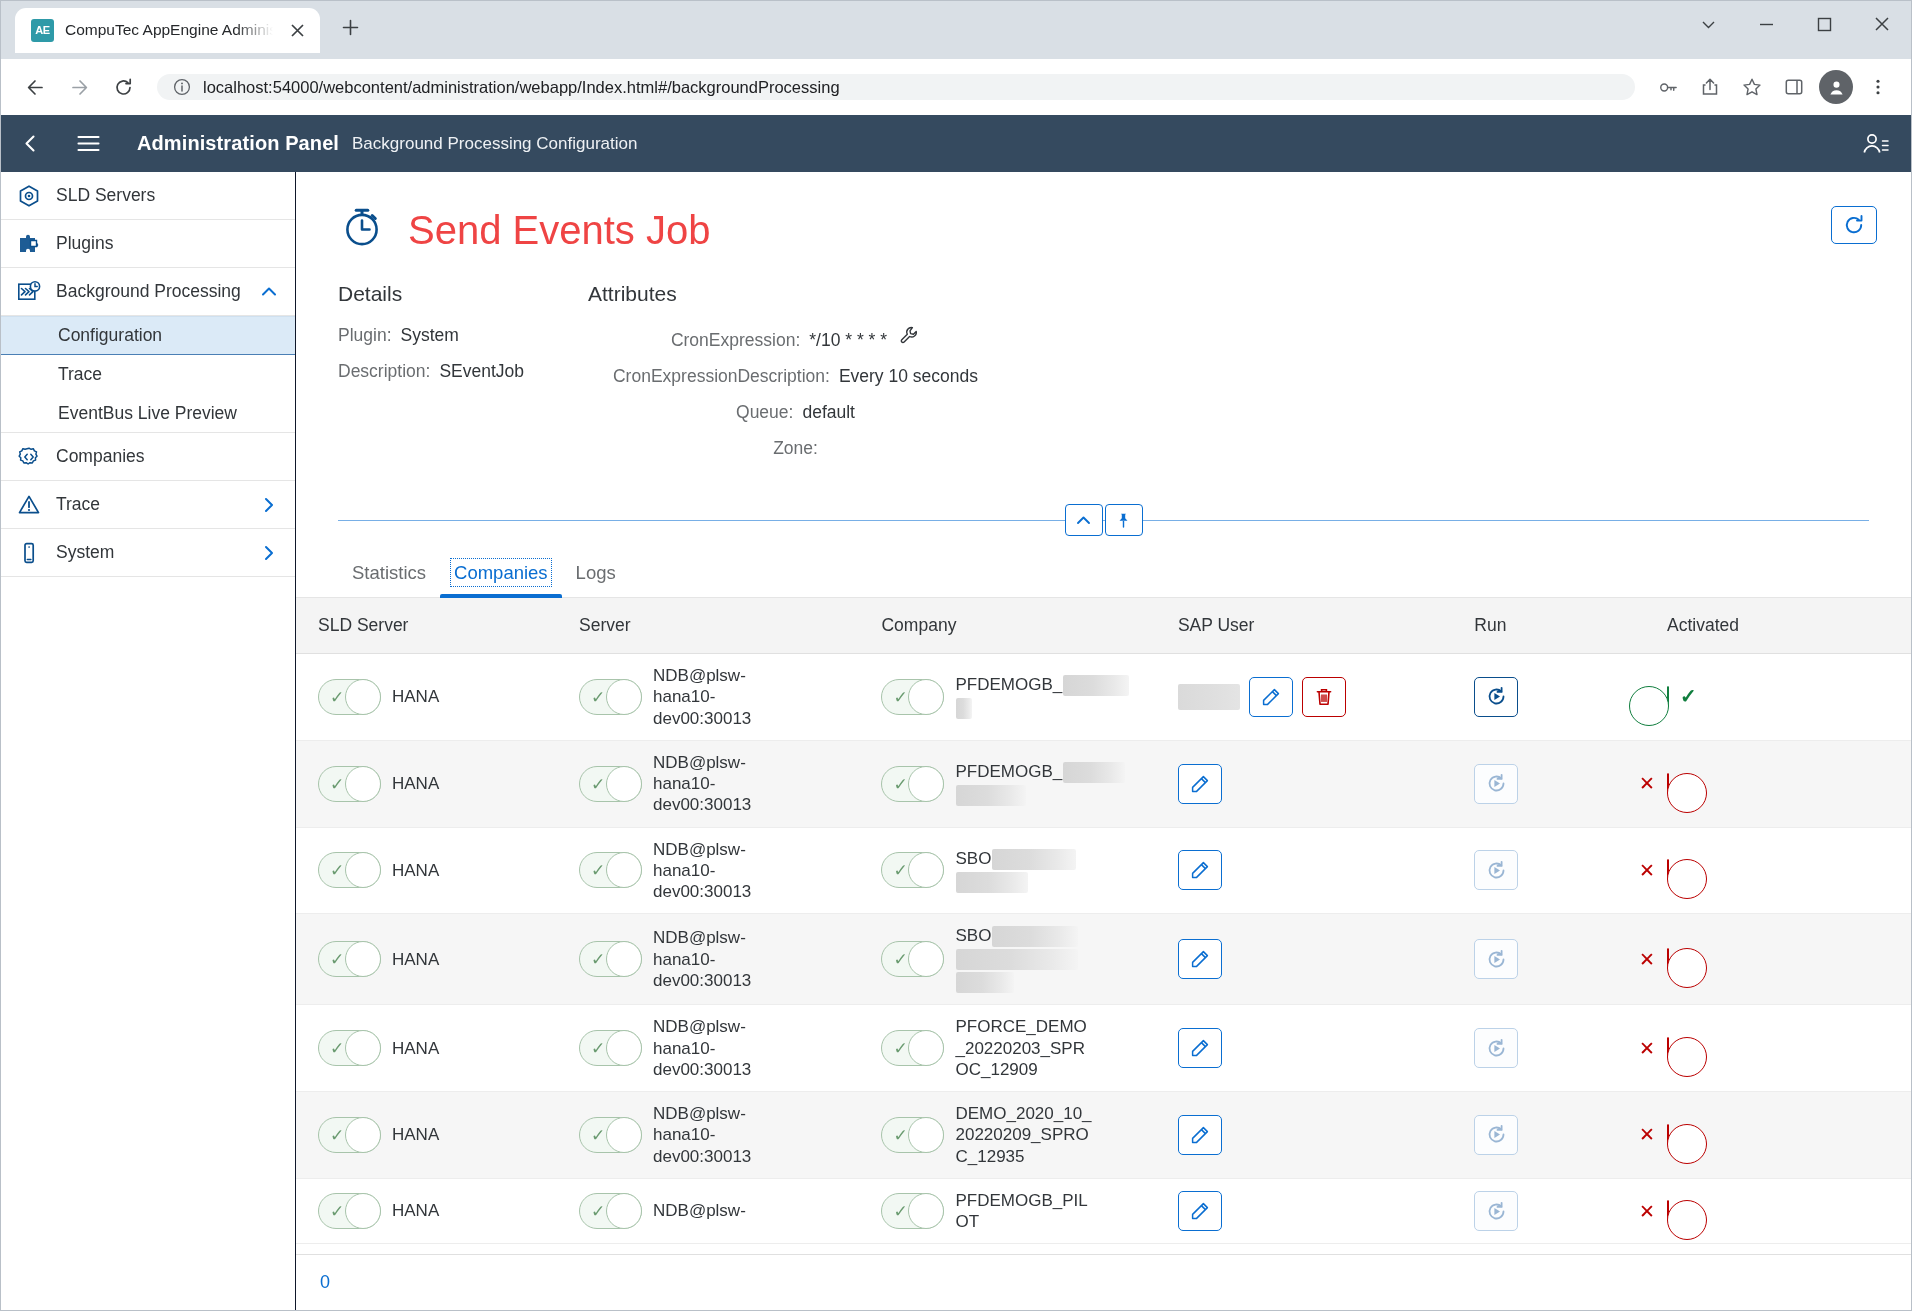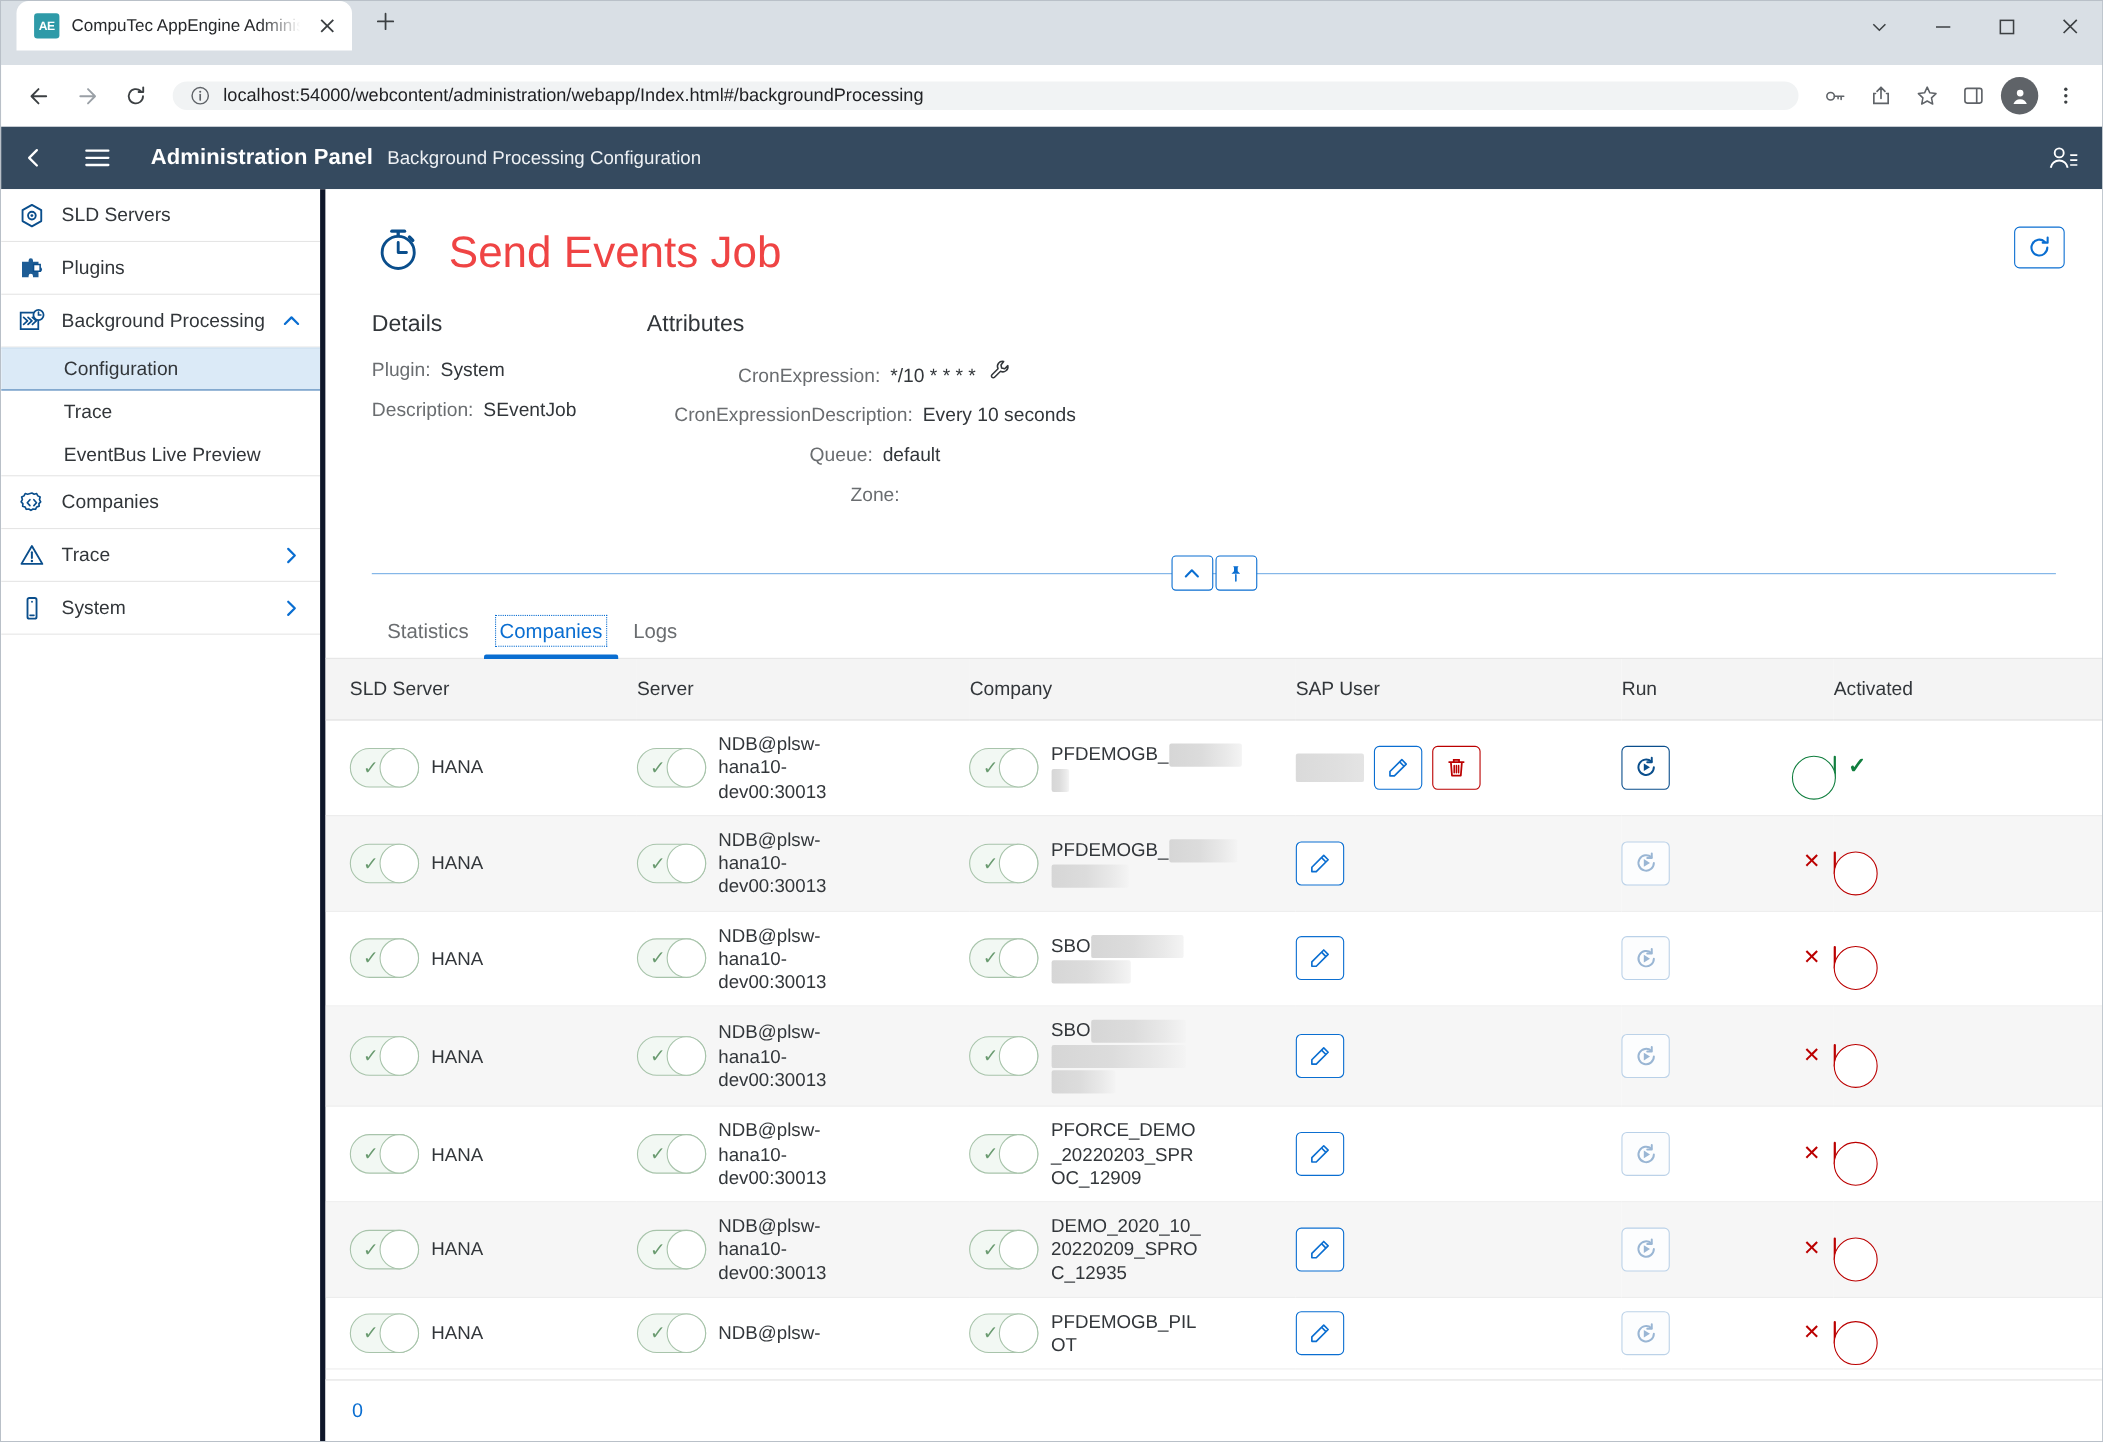--- a/index.html
+++ b/index.html
@@ -12,21 +12,21 @@
 
   
   .browser {
     width: 1912px; height: 1311px;
     background: #d9dfe5;
     display: flex; flex-direction: column;
     border: 1px solid #b9c0c8;
   }
   .tabstrip {
     height: 58px; background: #d9dfe5;
-    display: flex; align-items: flex-start; padding-left: 14px; gap: 0;
+    display: flex; align-items: center; padding-left: 14px; gap: 0;
     flex: 0 0 58px;
     position: relative;
   }
   .tab {
     height: 45px; background: #ffffff;
     border-radius: 11px 11px 0 0;
     display: flex; align-items: center;
     padding: 0 10px 0 16px; gap: 11px;
     min-width: 305px; max-width: 305px;
     position: relative;
@@ -116,21 +116,21 @@
   .appbar-sub {
     font-size: 17px; margin-left: 13px; font-weight: normal; color: #eef1f4;
   }
   .appbar-spacer { flex: 1; }
 
   .body-row { flex: 1; display: flex; min-height: 0; }
 
   
   .sidebar {
     width: 295px; flex: 0 0 295px; background: #fff;
-    border-right: 5px solid #0f172a; overflow: hidden;
+    border-right: 1px solid #0f172a; overflow: hidden;
   }
   .nav-item {
     height: 48px; display: flex; align-items: center;
     padding: 0 16px 0 15px; gap: 14px;
     border-bottom: 1px solid #e5e5e5;
     font-size: 17.5px; color: #32363a;
   }
   .nav-item.sub {
     padding-left: 57px; border-bottom: none; height: 39px;
   }

